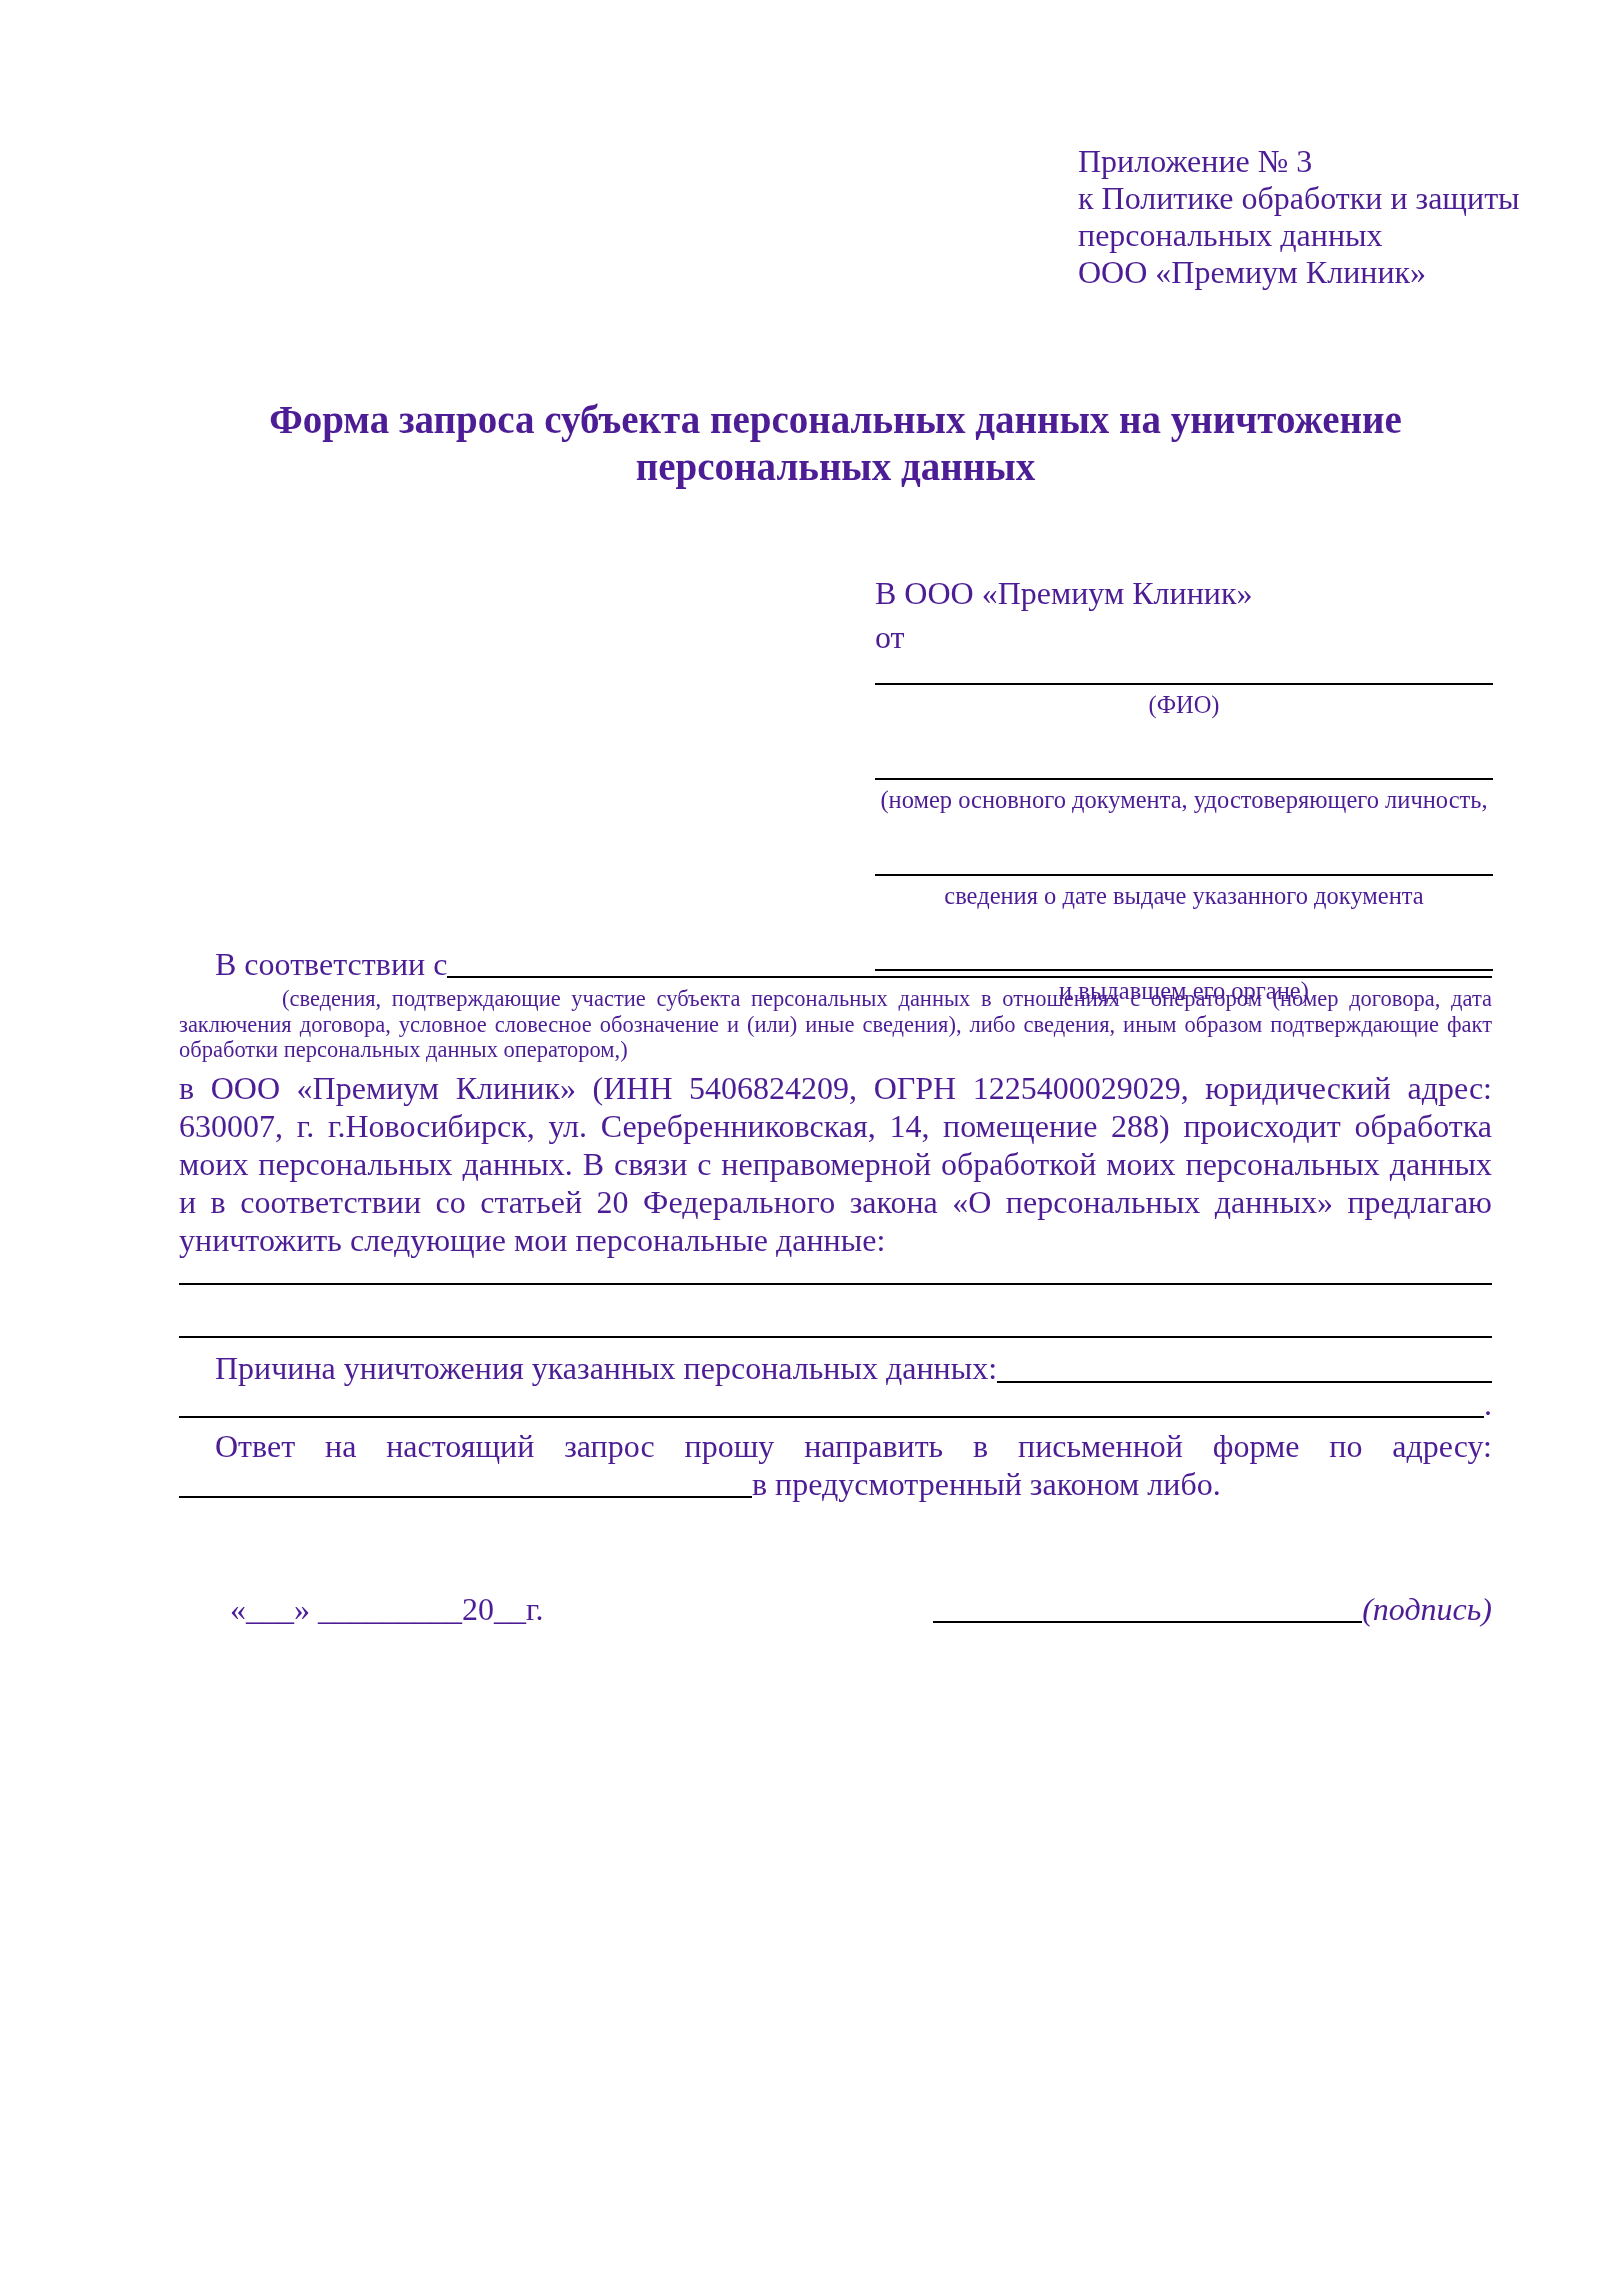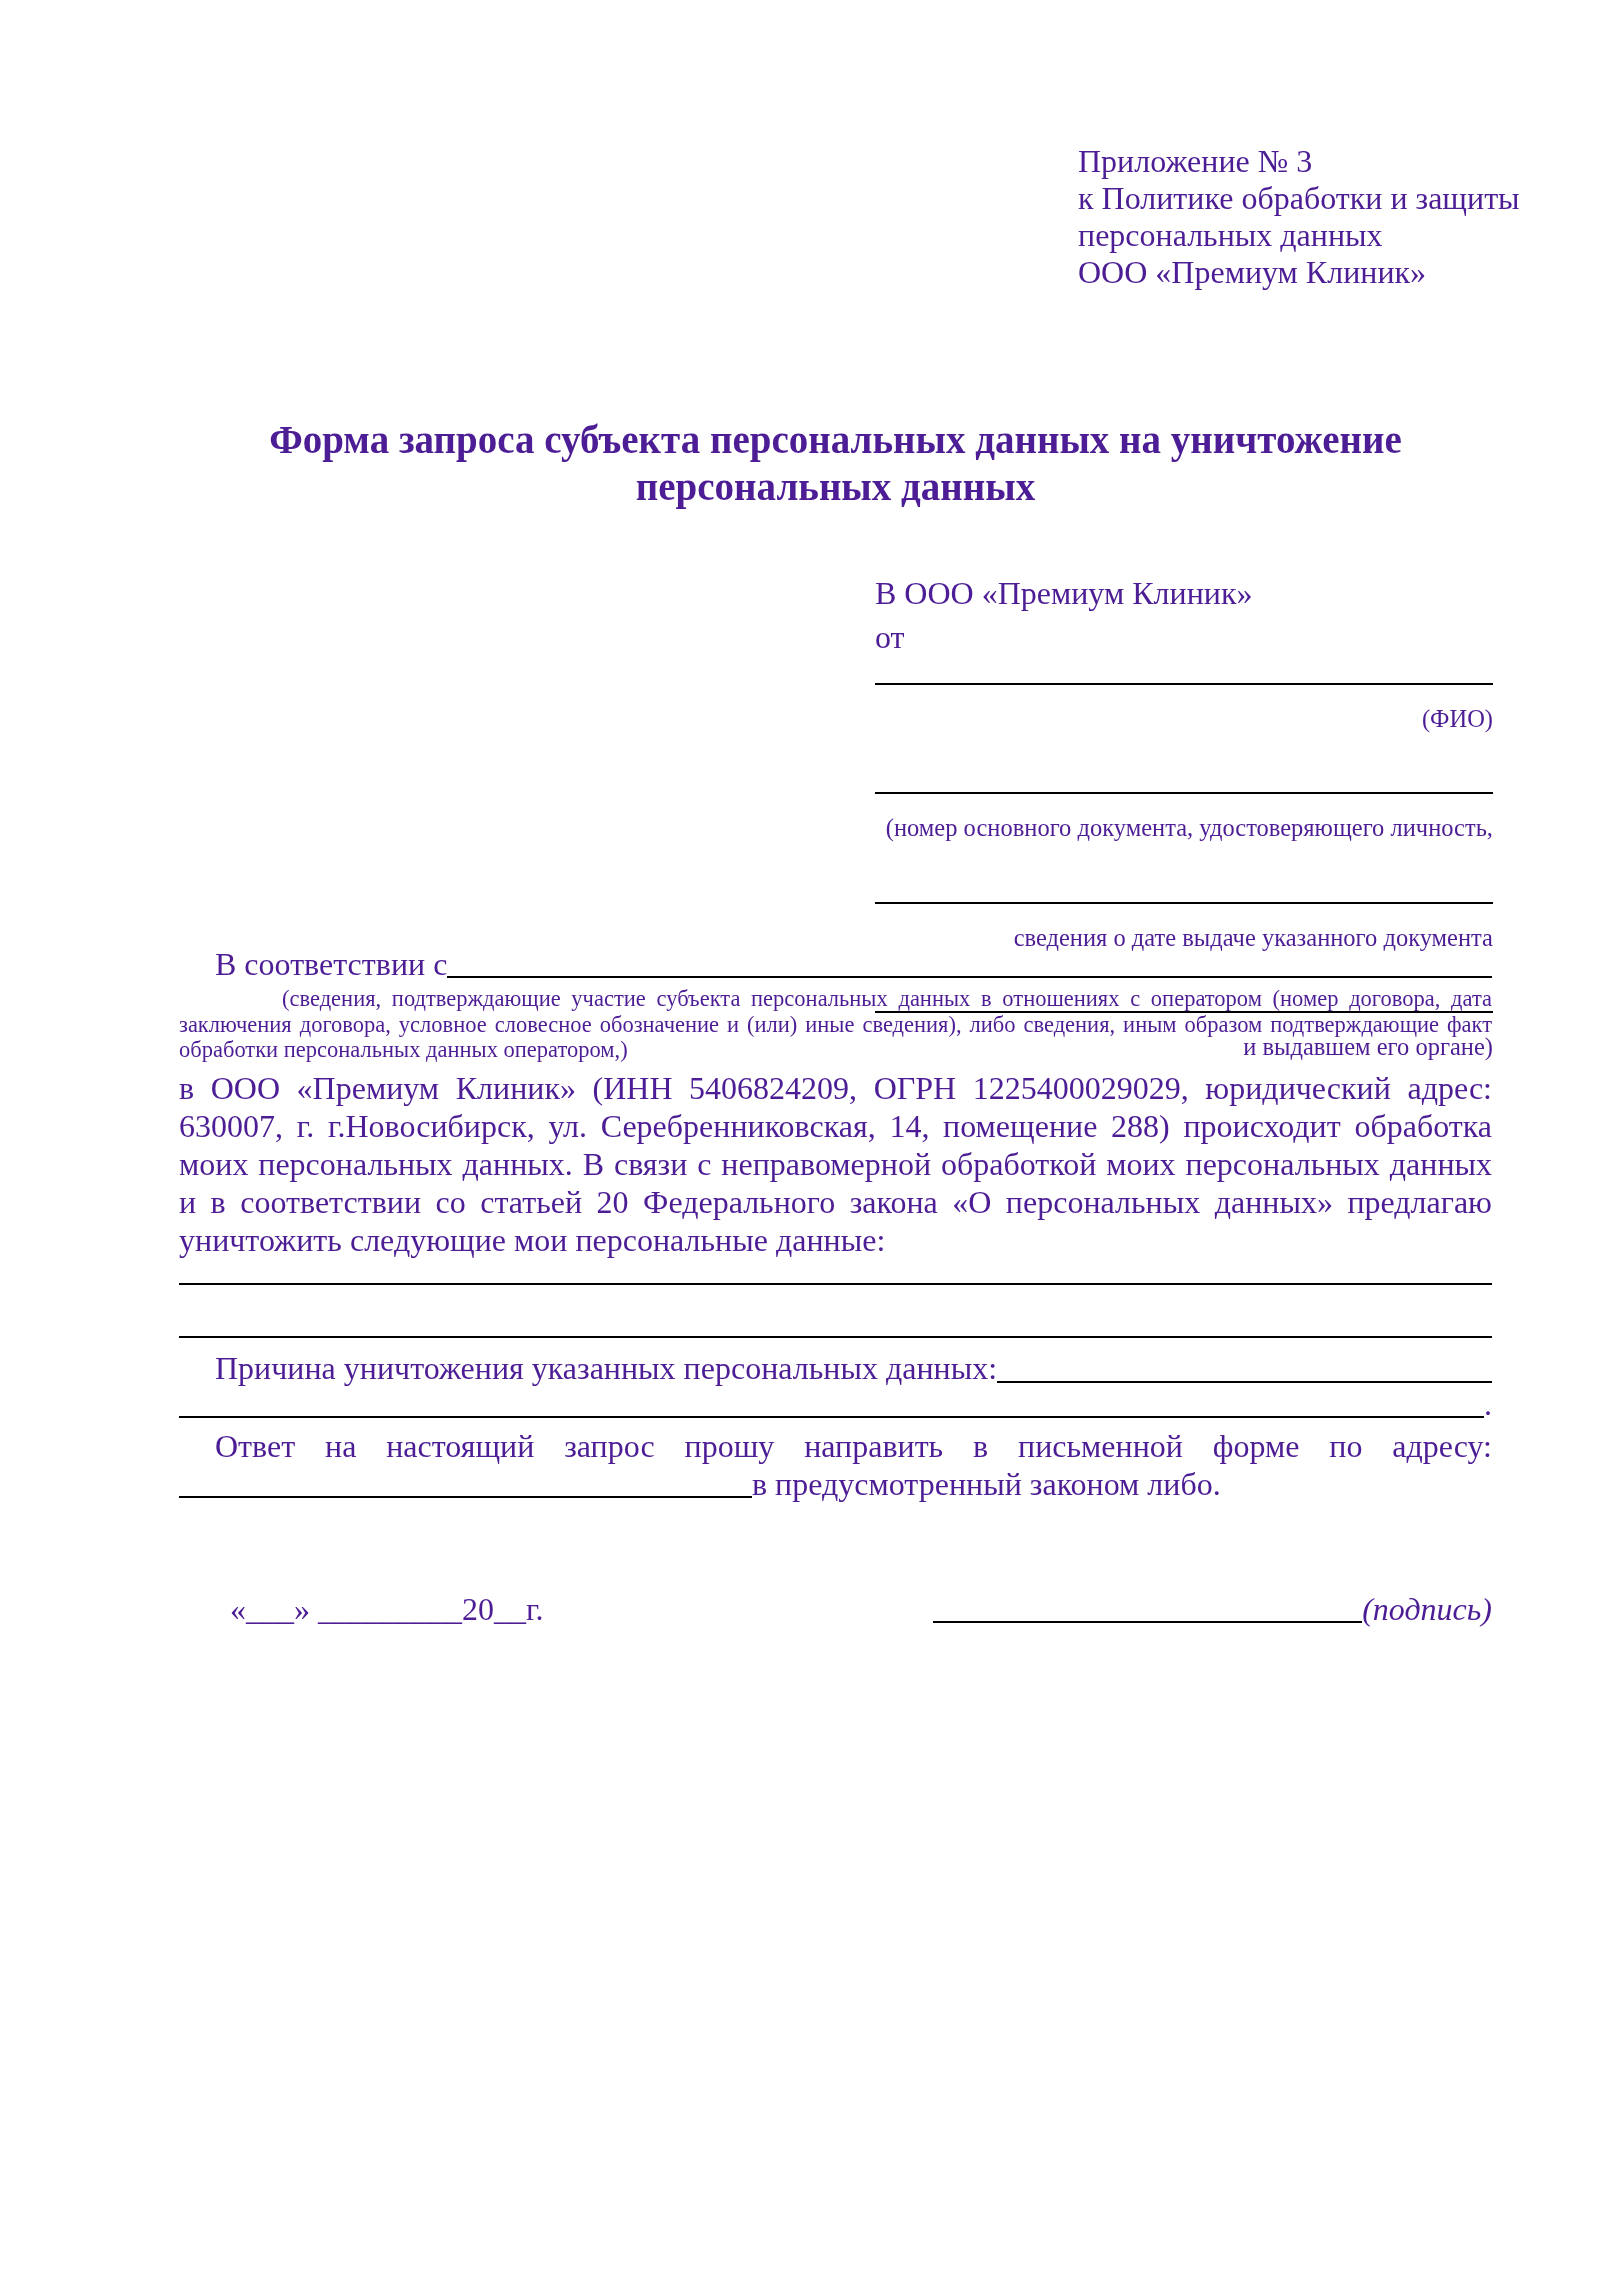--- a/index.html
+++ b/index.html
@@ -28,43 +28,42 @@
   
   .doc-title {
     position: absolute;
     left: 179px;
     width: 1313px;
     top: 396px;
     font-size: 39px;
     font-weight: bold;
     line-height: 47px;
     text-align: center;
-    margin-top: 20px;
   }
 
   
   .recipient {
     position: absolute;
     left: 875px;
     width: 618px;
     top: 571px;
     font-size: 32px;
     line-height: 44px;
   }
   .recipient .rule {
     border-bottom: 2.9px solid #000;
     height: 25.5px;
   }
   .recipient .rule + .caption { margin-bottom: 0; }
   .caption {
     font-size: 24.5px;
     line-height: 29px;
-    text-align: right;
+    text-align: center;
     white-space: nowrap;
-    padding-top: 19px;
+    padding-top: 5px;
   }
   .recipient .gap { height: 36px; }
 
   
   .body-block {
     position: absolute;
     left: 179px;
     width: 1313px;
     top: 945px;
     font-size: 32px;

